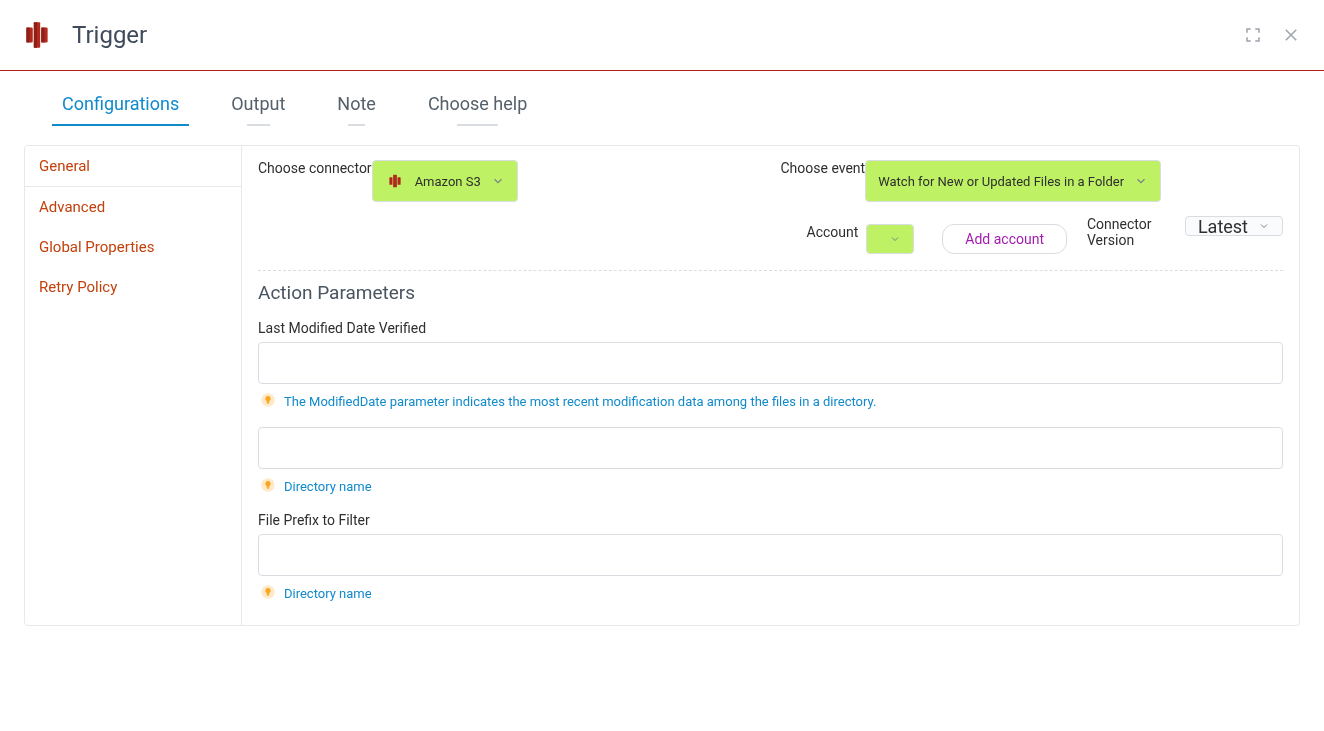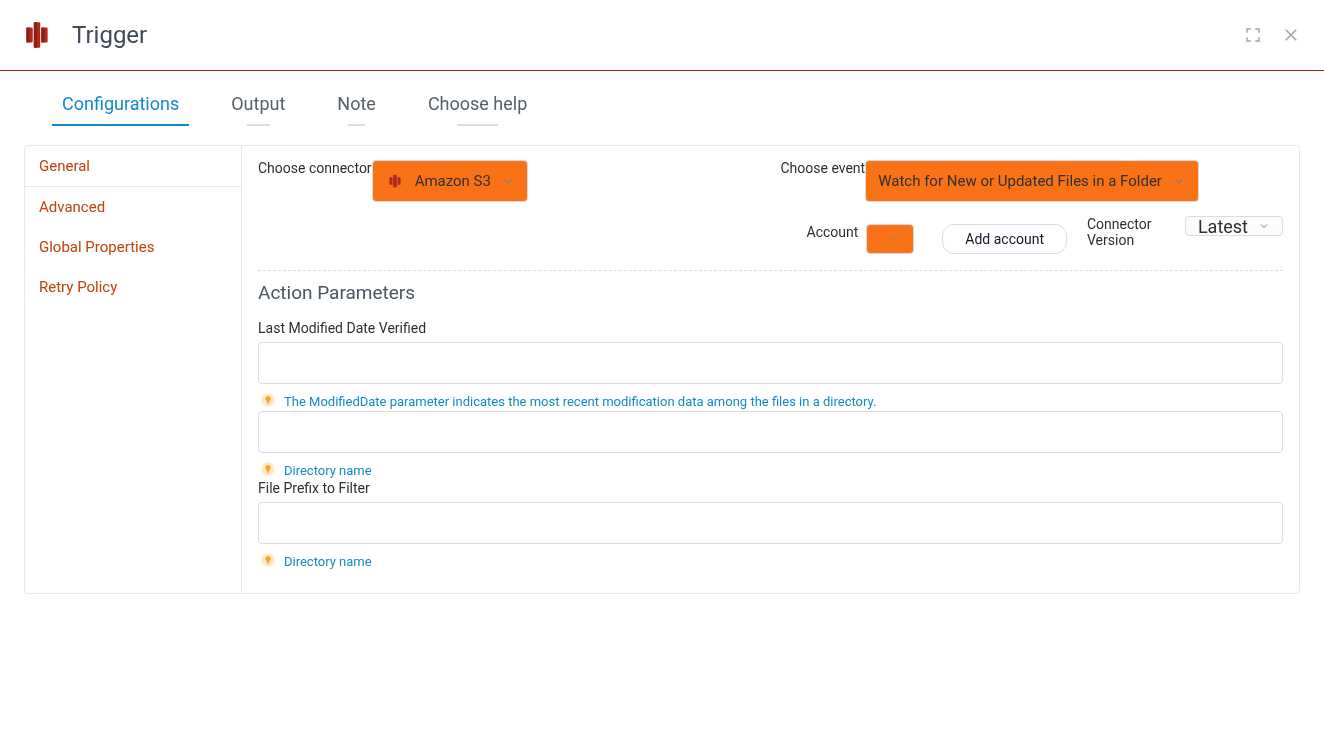--- a/index.html
+++ b/index.html
@@ -106,60 +106,60 @@
 
   .label {
     font-size: 14px;
     color: #2f2f2f;
     margin-bottom: 6px;
   }
 
   .select-box, .text-input {
     border: 1px solid #d9dde2;
     border-radius: 4px;
-    background: #f97316;
+    background: #bef264;
     height: 42px;
     display: flex;
     align-items: center;
     padding: 0 12px;
-    font-size: 15px;
+    font-size: 13px;
     color: #2f2f2f;
     gap: 10px;
     position: relative;
   }
   .select-box .chev {
     margin-left: auto;
     color: #7a828b;
   }
 
   .btn-outline {
     border: 1px solid #d9dde2;
     border-radius: 12px;
     background: #fff;
     height: 30px;
     padding: 0 22px;
     display: flex;
     align-items: center;
     justify-content: center;
-    color: #0f172a;
+    color: #a21caf;
     font-size: 14px;
     cursor: pointer;
   }
 
   .section-divider {
     border-top: 1px dashed #d9dde2;
     margin: 16px 0 10px;
   }
   .section-title {
     font-size: 19px;
     color: #4a5562;
     margin-bottom: 16px;
   }
 
-  .param-block { }
+  .param-block { margin-top: 16px; }
   .param-block:first-of-type { margin-top: 0; }
 
   .text-input-big {
     border: 1px solid #d9dde2;
     border-radius: 4px;
     height: 42px;
     width: 100%;
   }
 
   .hint-row {

